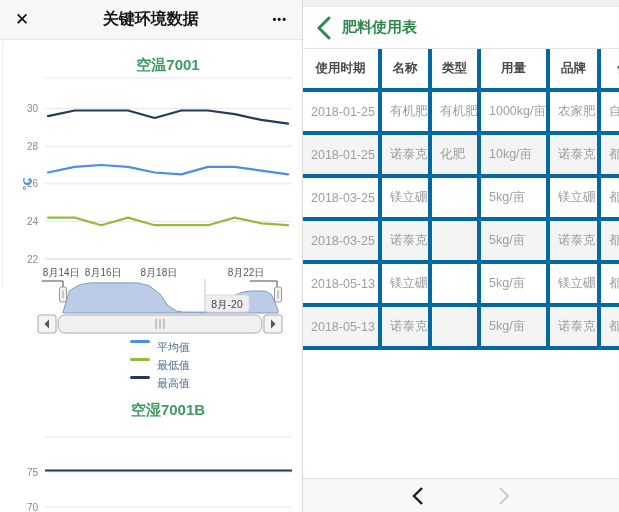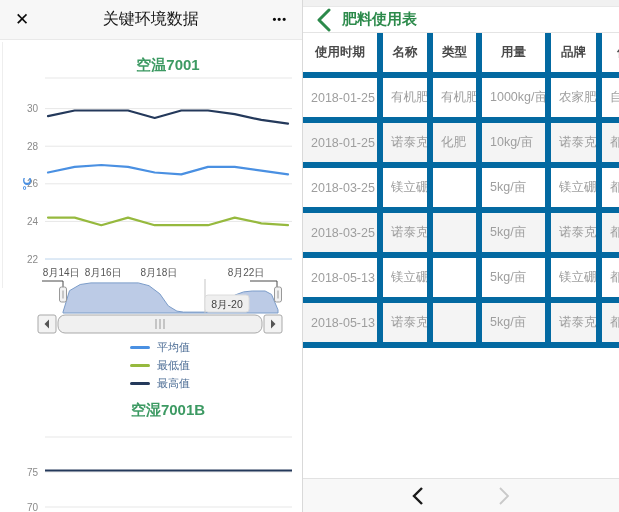--- a/index.html
+++ b/index.html
@@ -4,39 +4,39 @@
 <style>
   *{box-sizing:border-box;margin:0;padding:0;}
   html,body{width:619px;height:512px;overflow:hidden;background:#fff;}
   body{font-family:"Liberation Sans","DejaVu Sans",sans-serif;}
   .screen{width:619px;height:512px;display:flex;background:#fff;}
 
   
   .left-panel{flex:0 0 302px;width:302px;height:512px;background:#fff;position:relative;}
   .wx-header{height:40px;background:#f7f7f7;border-bottom:1px solid #e9e9e9;display:flex;align-items:center;justify-content:space-between;padding:0 15px;}
   .wx-close{font-size:17px;color:#0a0a0a;font-weight:bold;cursor:pointer;line-height:1;}
-  .wx-title{font-size:16px;font-weight:normal;color:#141414;}
+  .wx-title{font-size:16px;font-weight:bold;color:#141414;}
   .wx-more{font-size:11px;font-weight:bold;color:#0a0a0a;letter-spacing:1px;cursor:pointer;line-height:1;}
   svg{display:block;}
   .left-scroll-line{position:absolute;left:2px;top:42px;width:1px;height:246px;background:#eeeeee;}
   .legend{height:50px;padding-top:5px;margin-left:130px;}
-  .legend-row{display:flex;align-items:center;margin-bottom:3px;}
+  .legend-row{display:flex;align-items:flex-start;margin-bottom:3px;}
   .legend-dash{width:20px;height:3px;border-radius:2px;margin-right:7px;}
   .legend-label{font-size:11px;color:#4a6b94;}
 
   
   .right-panel{flex:1;height:512px;background:#fff;position:relative;overflow:hidden;border-left:1px solid #d9d9d9;}
   .top-strip{height:7px;background:#f1f1f1;border-bottom:1px solid #e8e8e8;}
-  .rp-header{height:26px;display:flex;align-items:center;padding-left:13px;background:#fff;border-bottom:1px solid #e4e4e4;}
+  .rp-header{height:42px;display:flex;align-items:center;padding-left:13px;background:#fff;border-bottom:1px solid #e4e4e4;}
   .rp-title{font-size:15px;font-weight:bold;color:#2c8a4b;margin-left:10px;}
   .table-wrap{overflow:hidden;width:100%;}
   table{border-collapse:collapse;table-layout:fixed;width:370px;font-size:12.5px;}
   th{color:#4a4a4a;font-weight:bold;text-align:center;}
   td{color:#9e9e9e;}
-  th,td{border:6px solid #0369a1;padding:11px 8px;white-space:nowrap;overflow:hidden;}
+  th,td{border:4px solid #0369a1;padding:11px 8px;white-space:nowrap;overflow:hidden;}
   th{border-top:none;}
   th:first-child,td:first-child{border-left:none;}
   tbody tr:nth-child(even){background:#f4f4f4;}
   .rp-footer{position:absolute;left:0;right:0;bottom:0;height:34px;background:#f8f8f8;border-top:1px solid #e2e2e2;display:flex;align-items:center;justify-content:center;gap:70px;}
   .nav-ico{cursor:pointer;}
 </style>
 </head>
 <body>
 
 <div class="screen">

